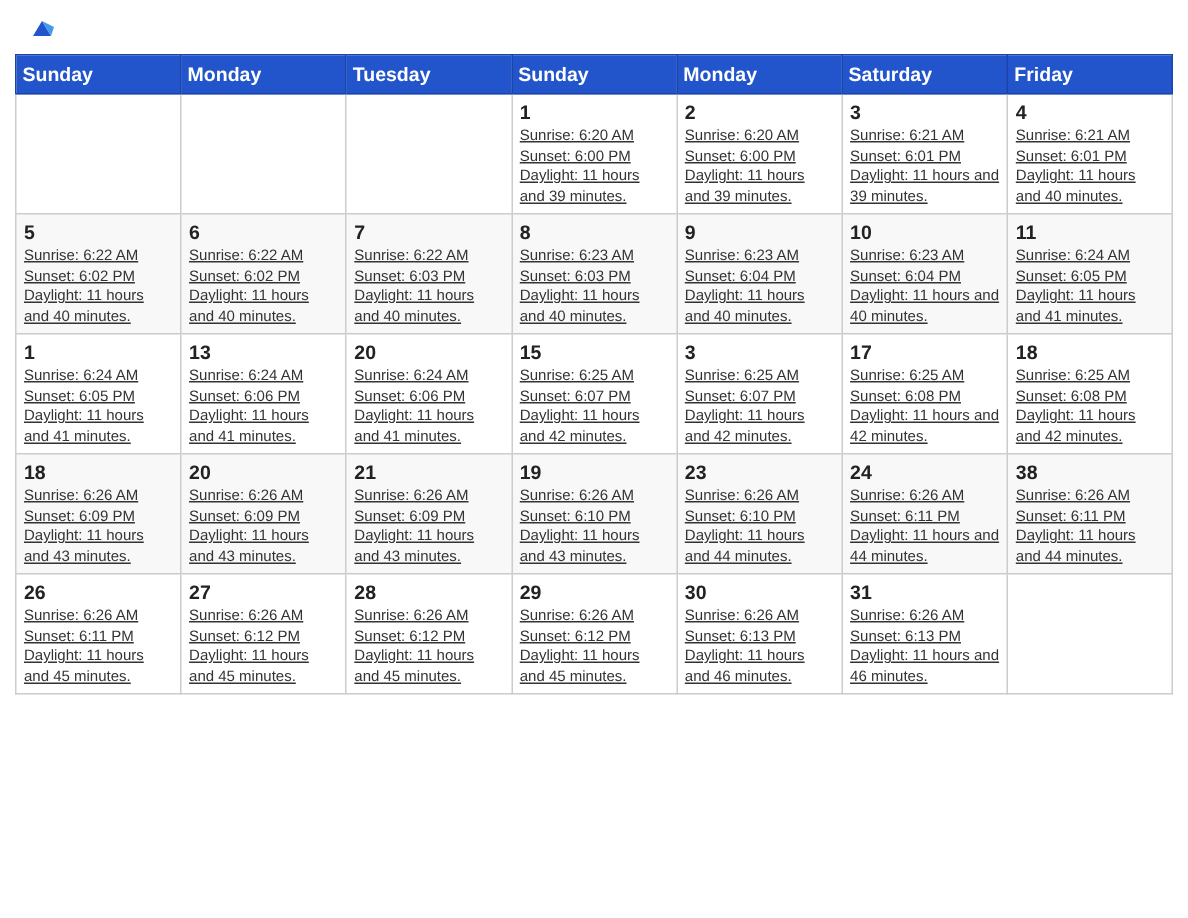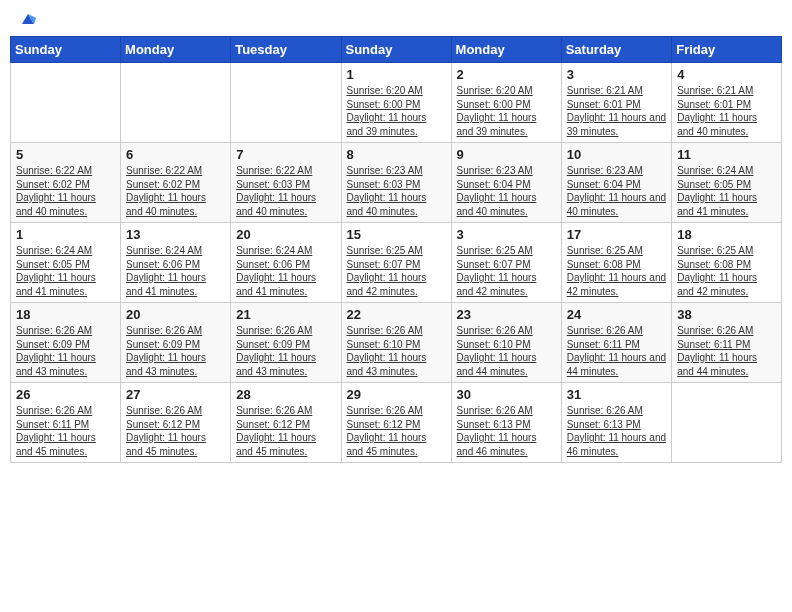--- a/index.html
+++ b/index.html
@@ -210,21 +210,21 @@
         </td>
         <td>
           <span class="day-number">20</span>
           <div class="day-info">Sunrise: 6:26 AM<br>Sunset: 6:09 PM<br>Daylight: 11 hours and 43 minutes.</div>
         </td>
         <td>
           <span class="day-number">21</span>
           <div class="day-info">Sunrise: 6:26 AM<br>Sunset: 6:09 PM<br>Daylight: 11 hours and 43 minutes.</div>
         </td>
         <td>
-          <span class="day-number">22</span>
+          <span class="day-number">19</span>
           <div class="day-info">Sunrise: 6:26 AM<br>Sunset: 6:10 PM<br>Daylight: 11 hours and 43 minutes.</div>
         </td>
         <td>
           <span class="day-number">23</span>
           <div class="day-info">Sunrise: 6:26 AM<br>Sunset: 6:10 PM<br>Daylight: 11 hours and 44 minutes.</div>
         </td>
         <td>
           <span class="day-number">24</span>
           <div class="day-info">Sunrise: 6:26 AM<br>Sunset: 6:11 PM<br>Daylight: 11 hours and 44 minutes.</div>
         </td>

